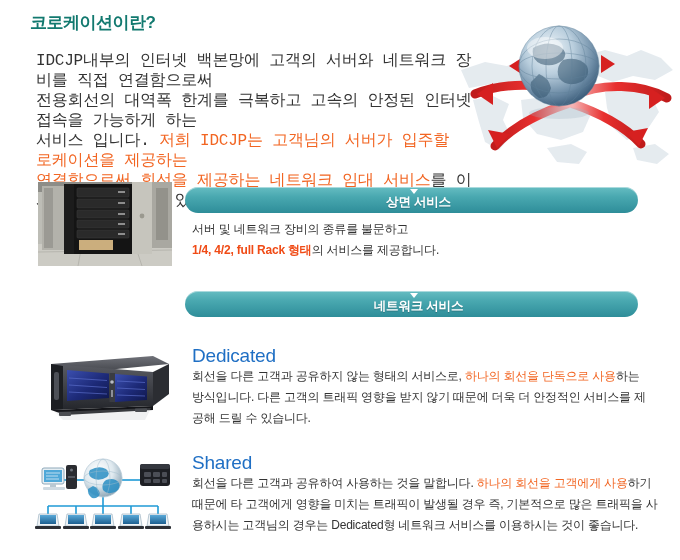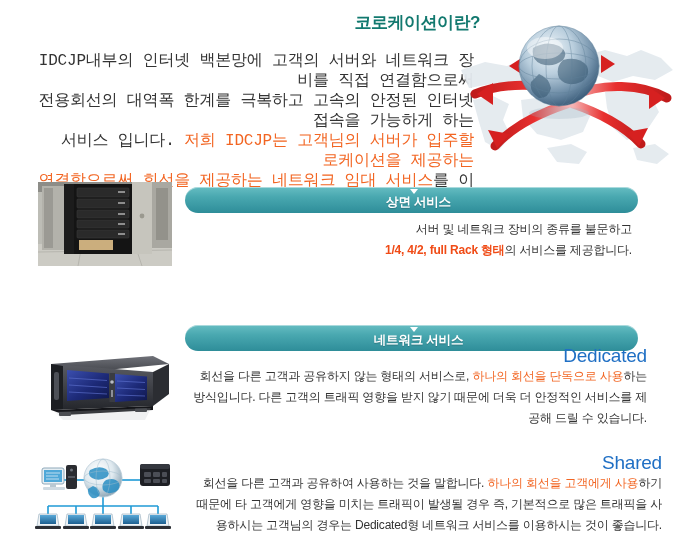--- a/index.html
+++ b/index.html
@@ -14,21 +14,20 @@
     font-family: "Liberation Sans", "DejaVu Sans", sans-serif;
     font-size: 12px;
     color: #333333;
     overflow: hidden;
     position: relative;
   }
   .page {
     position: relative;
     width: 656px;
     height: 560px;
-    text-align: right;
   }
 
   
   .intro {
     position: absolute;
     left: 30px;
     top: 14px;
     width: 450px;
   }
   .page-title {
@@ -91,21 +90,21 @@
     flex: 0 0 auto;
   }
   .pill .pill-label {
     color: #ffffff;
     font-size: 12.5px;
     font-weight: bold;
     letter-spacing: -0.2px;
     text-shadow: 0 1px 1px rgba(0,0,0,0.22);
   }
   #pill-colocation { top: 187px; }
-  #pill-network    { top: 325px; }
+  #pill-network    { top: 291px; }
 
   
   .body-text {
     position: absolute;
     font-size: 12px;
     line-height: 21px;
     letter-spacing: -0.2px;
     color: #333333;
   }
   .body-text .hl { color: #f04b16; font-weight: bold; }

